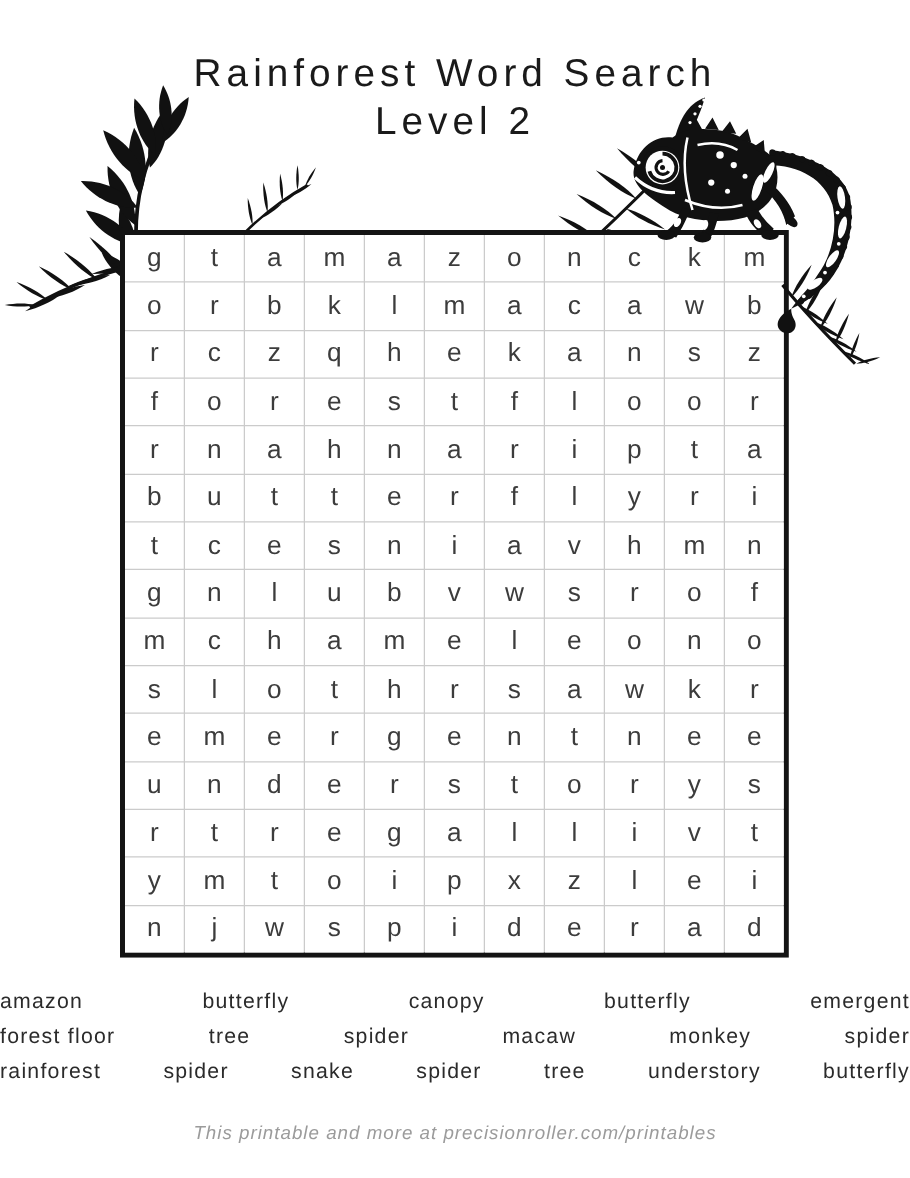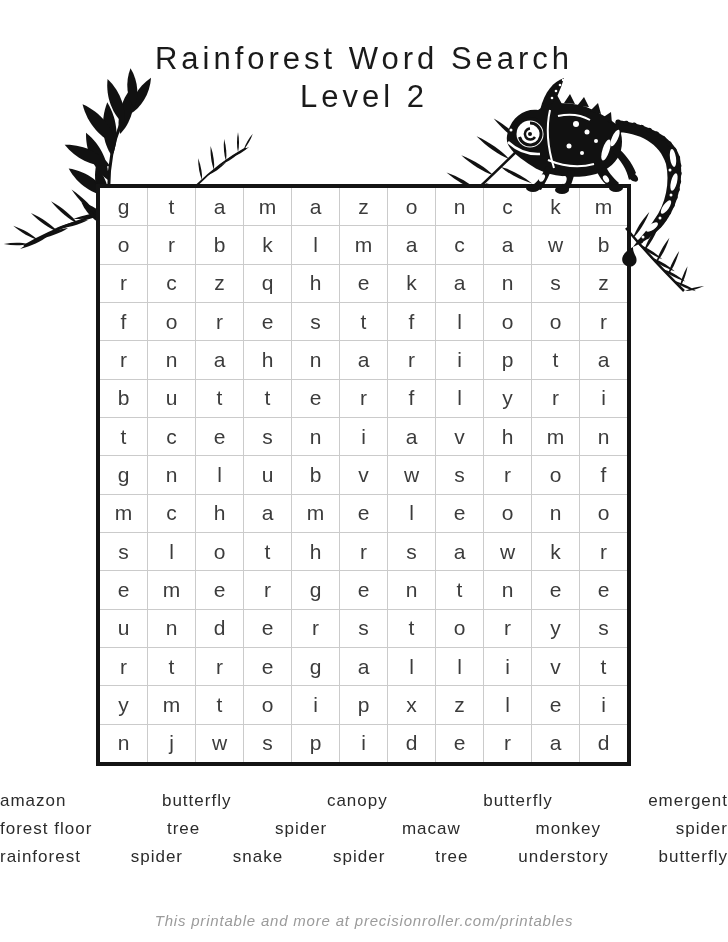--- a/index.html
+++ b/index.html
@@ -42,21 +42,21 @@
     display:flex;justify-content:space-between;align-items:baseline;
     height:28px;
   }
   .wline[data-words-line="0"]{column-gap:42px;gap:42px;}
   .wline[data-words-line="1"]{column-gap:36px;gap:36px;}
   .wline[data-words-line="2"]{column-gap:19px;}
   
   .footer{
     position:absolute;left:0;top:898px;width:100%;
     text-align:center;font-style:italic;
-    color:#9b9b9b;font-size:15px;letter-spacing:0.8px;margin-top:14px;
+    color:#9b9b9b;font-size:15px;letter-spacing:0.8px;
   }
 </style>
 </head>
 <body>
 
 <div class="page">
 
   <svg class="deco-behind" width="728" height="340" viewBox="0 0 728 340" aria-hidden="true">
     <defs>
       <path id="lf" d="M0,0 C6,-10 7,-26 0,-40 C-7,-26 -6,-10 0,0 Z"></path>

